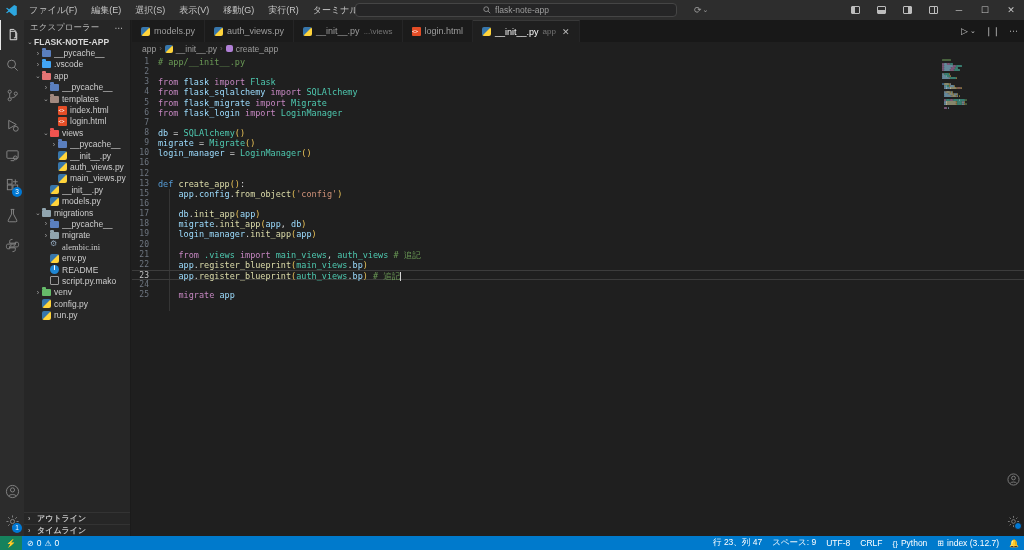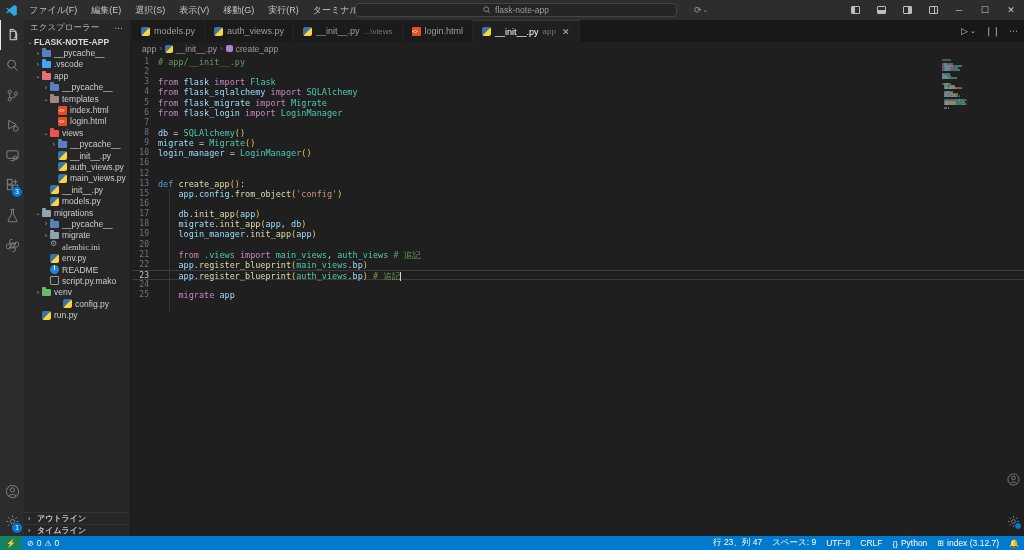--- a/index.html
+++ b/index.html
@@ -346,21 +346,21 @@
       <div class="tree-row" style="padding-left: 18px;">
         <span class="chev"></span>
         <span class="ticon file"></span>
         <span class="lbl">script.py.mako</span>
       </div>
       <div class="tree-row" style="padding-left: 10px;">
         <span class="chev">›</span>
         <span class="ticon folder" style="background: rgb(102, 187, 106);"></span>
         <span class="lbl">venv</span>
       </div>
-      <div class="tree-row" style="padding-left: 10px; justify-content: center;">
+      <div class="tree-row" style="padding-left: 10px;">
         <span class="chev"></span>
         <span class="ticon python"></span>
         <span class="lbl">config.py</span>
       </div>
       <div class="tree-row" style="padding-left: 10px;">
         <span class="chev"></span>
         <span class="ticon python"></span>
         <span class="lbl">run.py</span>
       </div>
     </div>

